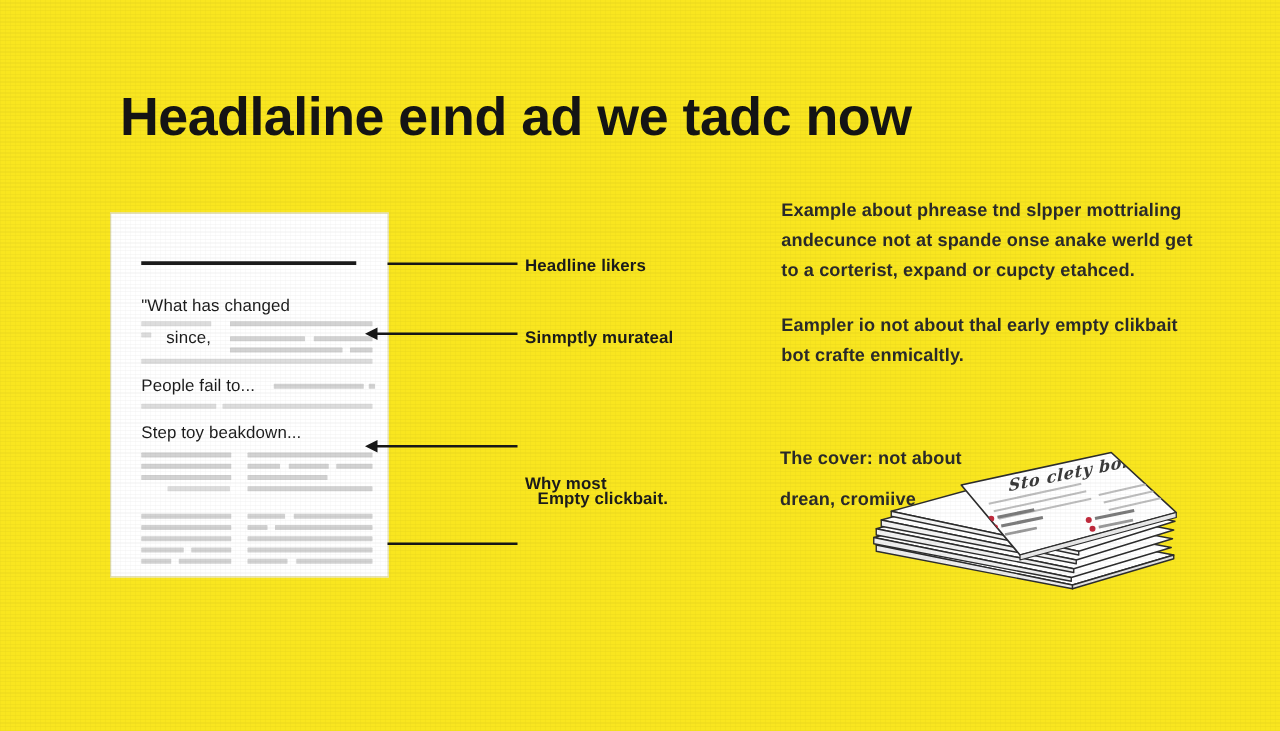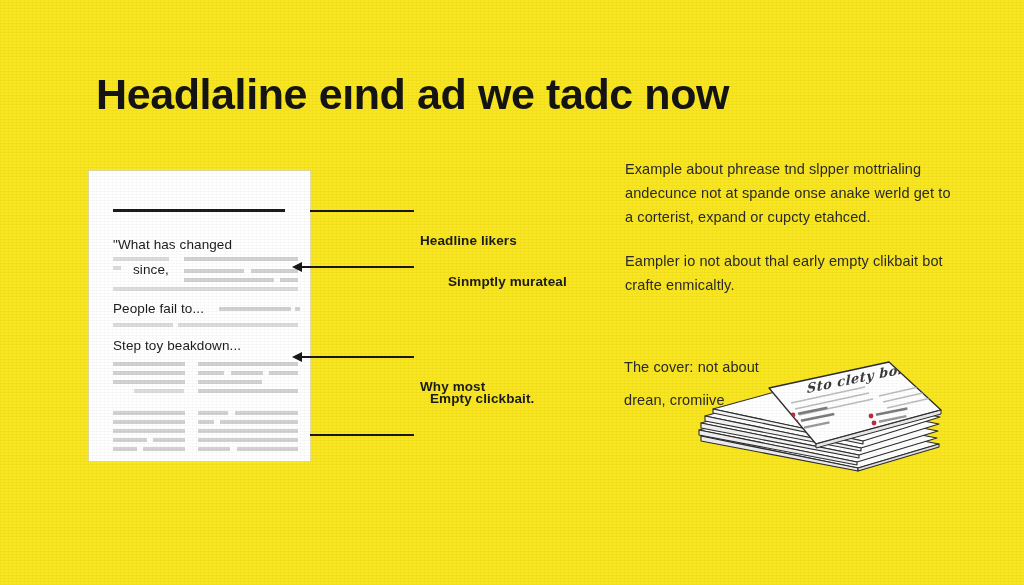--- a/index.html
+++ b/index.html
@@ -118,20 +118,21 @@
     letter-spacing: .1px;
   }
 
   
   .para {
     position: absolute;
     font-size: 14.5px;
     line-height: 24px;
     color: #2a2a2a;
     letter-spacing: .1px;
+    font-weight: bold;
   }
   #para-1 { left: 625px; top: 157px; width: 330px; }
   #para-2 { left: 625px; top: 249px; width: 330px; }
   #para-3 { left: 624px; top: 355px; width: 120px; }
 
   
   #book {
     position: absolute;
     left: 683px;
     top: 352px;
@@ -207,23 +208,23 @@
   <div class="leader" style="left:310px; top:210px; width:104px;"></div>
 
   <div class="arrow-head" style="left:292px; top:262px;"></div>
   <div class="leader" style="left:301px; top:266px; width:113px;"></div>
 
   <div class="arrow-head" style="left:292px; top:352px;"></div>
   <div class="leader" style="left:301px; top:356px; width:113px;"></div>
 
   <div class="leader" style="left:310px; top:434px; width:104px;"></div>
 
-  <div class="anno" style="left:420px; top:203px;margin-top:28px;">Headline likers</div>
-
-  <div class="anno" style="left:420px; top:272px;margin-left:28px;">Sinmptly murateal</div>
+  <div class="anno" style="left:420px; top:203px;">Headline likers</div>
+
+  <div class="anno" style="left:420px; top:260px;">Sinmptly murateal</div>
 
   <div class="anno" style="left:420px; top:349px;margin-top:28px;">Why most</div>
 
   <div class="anno" style="left:430px; top:389px;">Empty clickbait.</div>
 
 
   <div class="para" id="para-1">Example about phrease tnd slpper mottrialing andecunce not at spande onse anake werld get to a corterist, expand or cupcty etahced.</div>
 
   <div class="para" id="para-2">Eampler io not about thal early empty clikbait bot crafte enmicaltly.</div>
 

